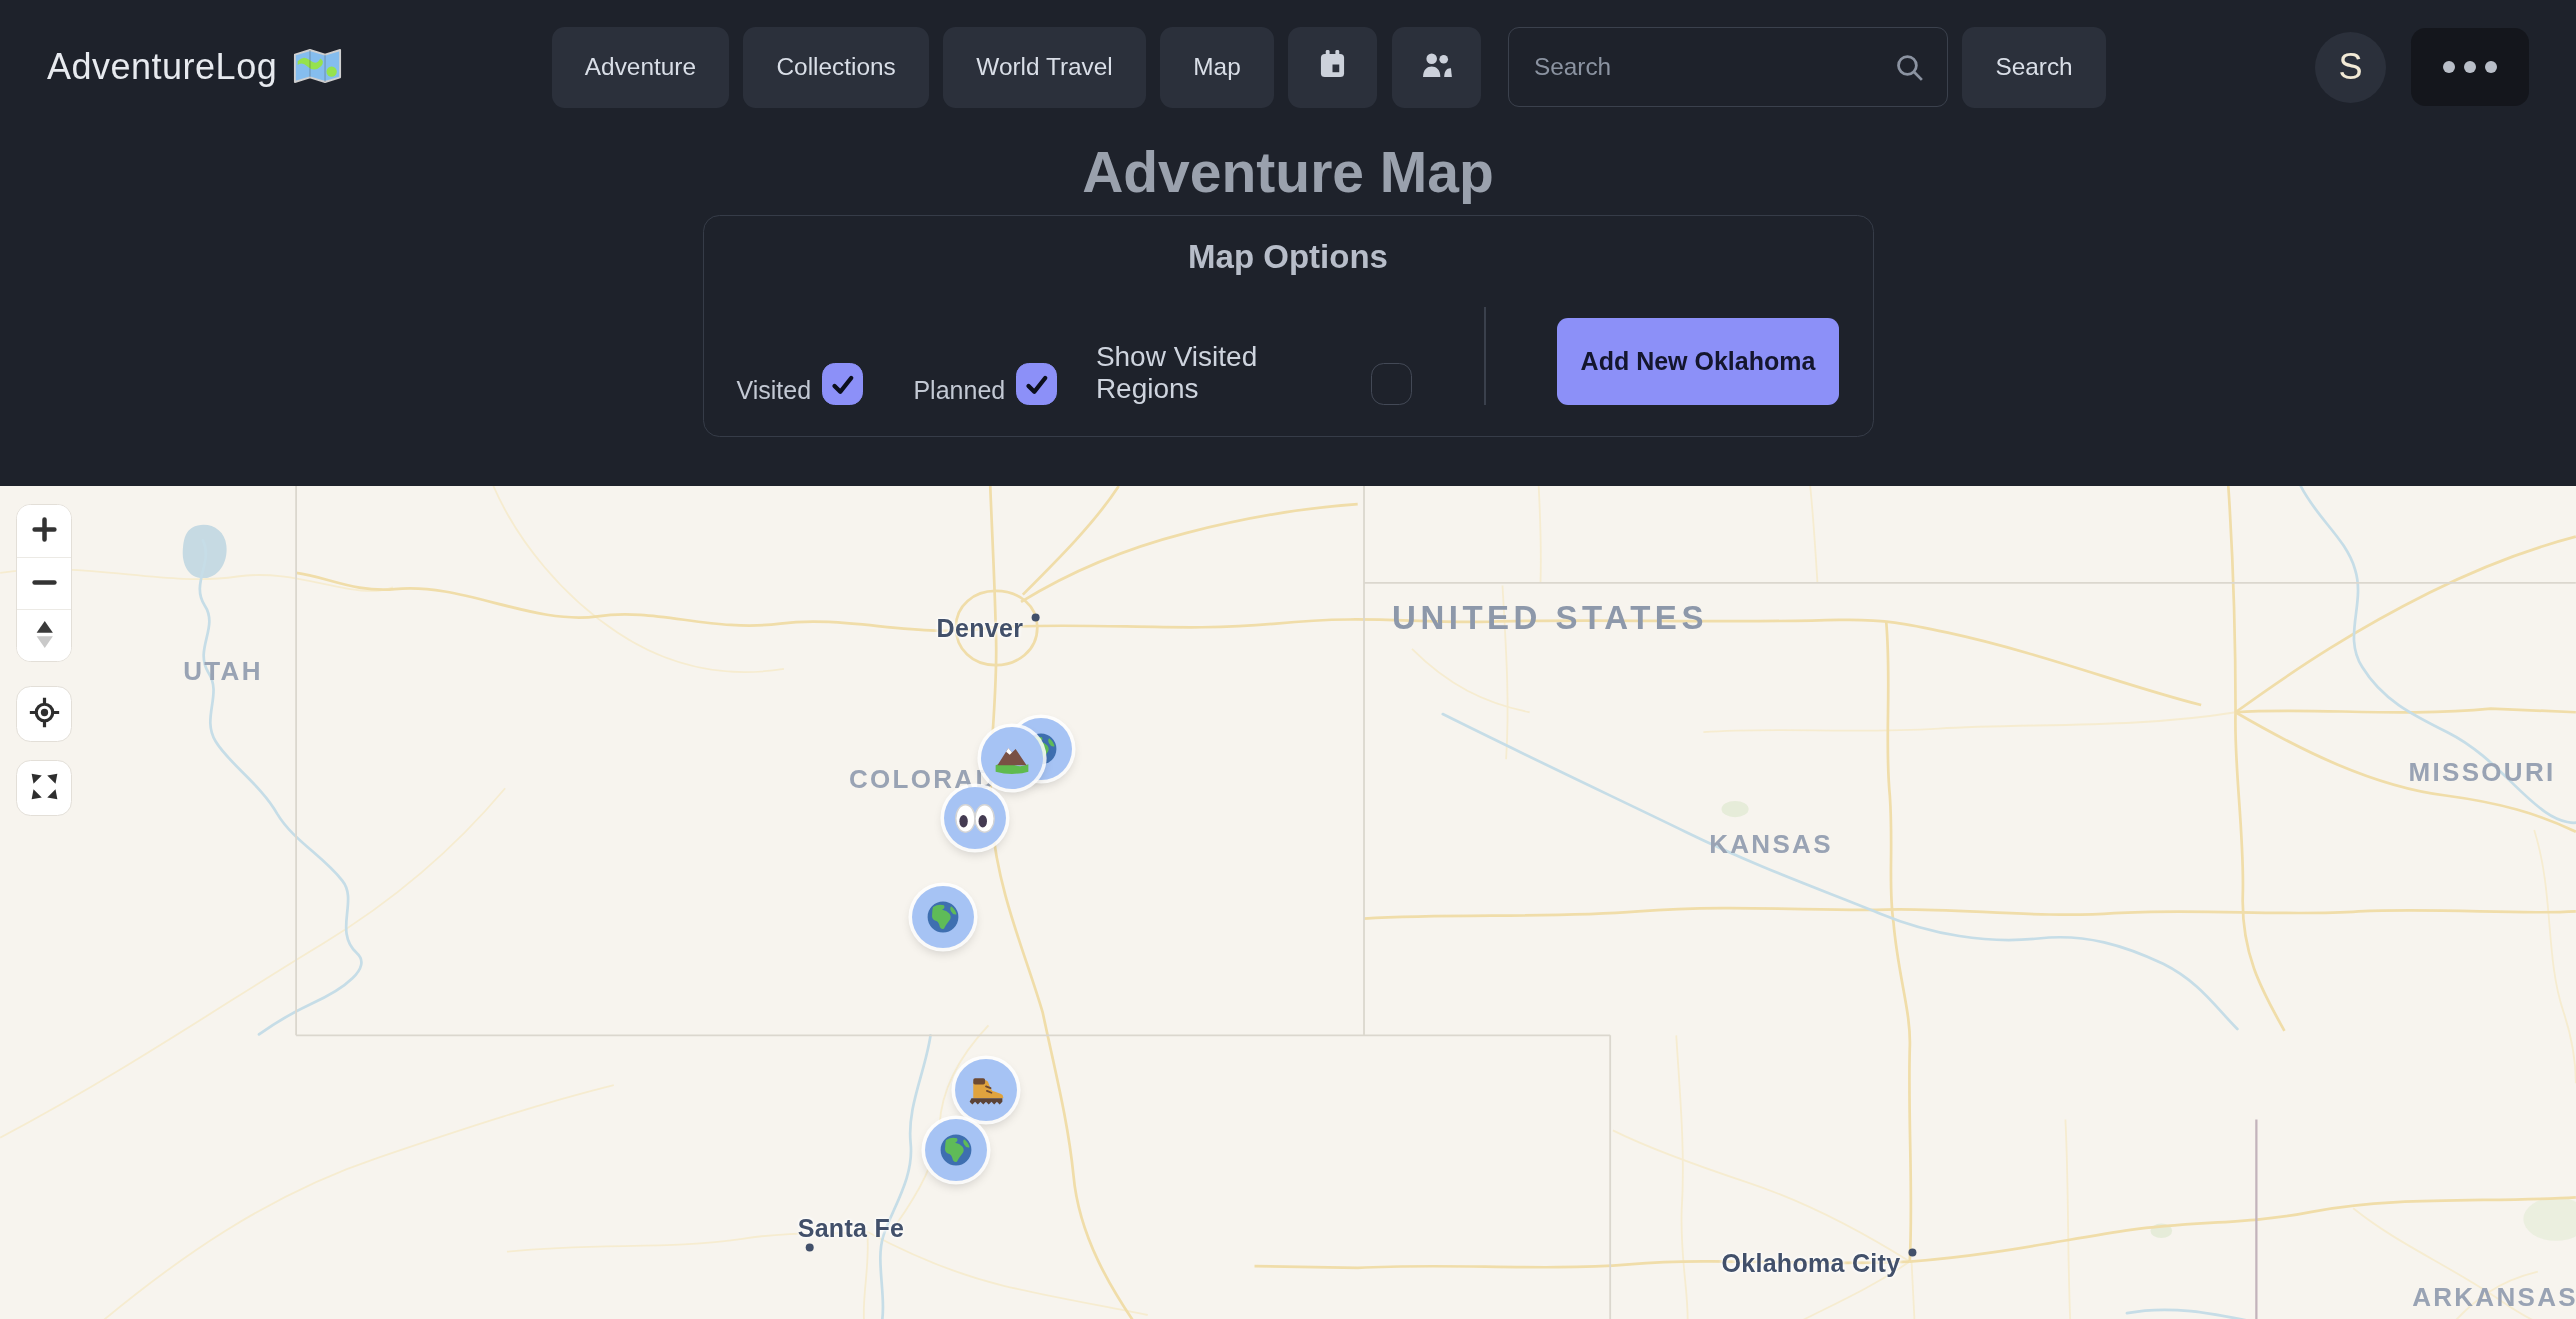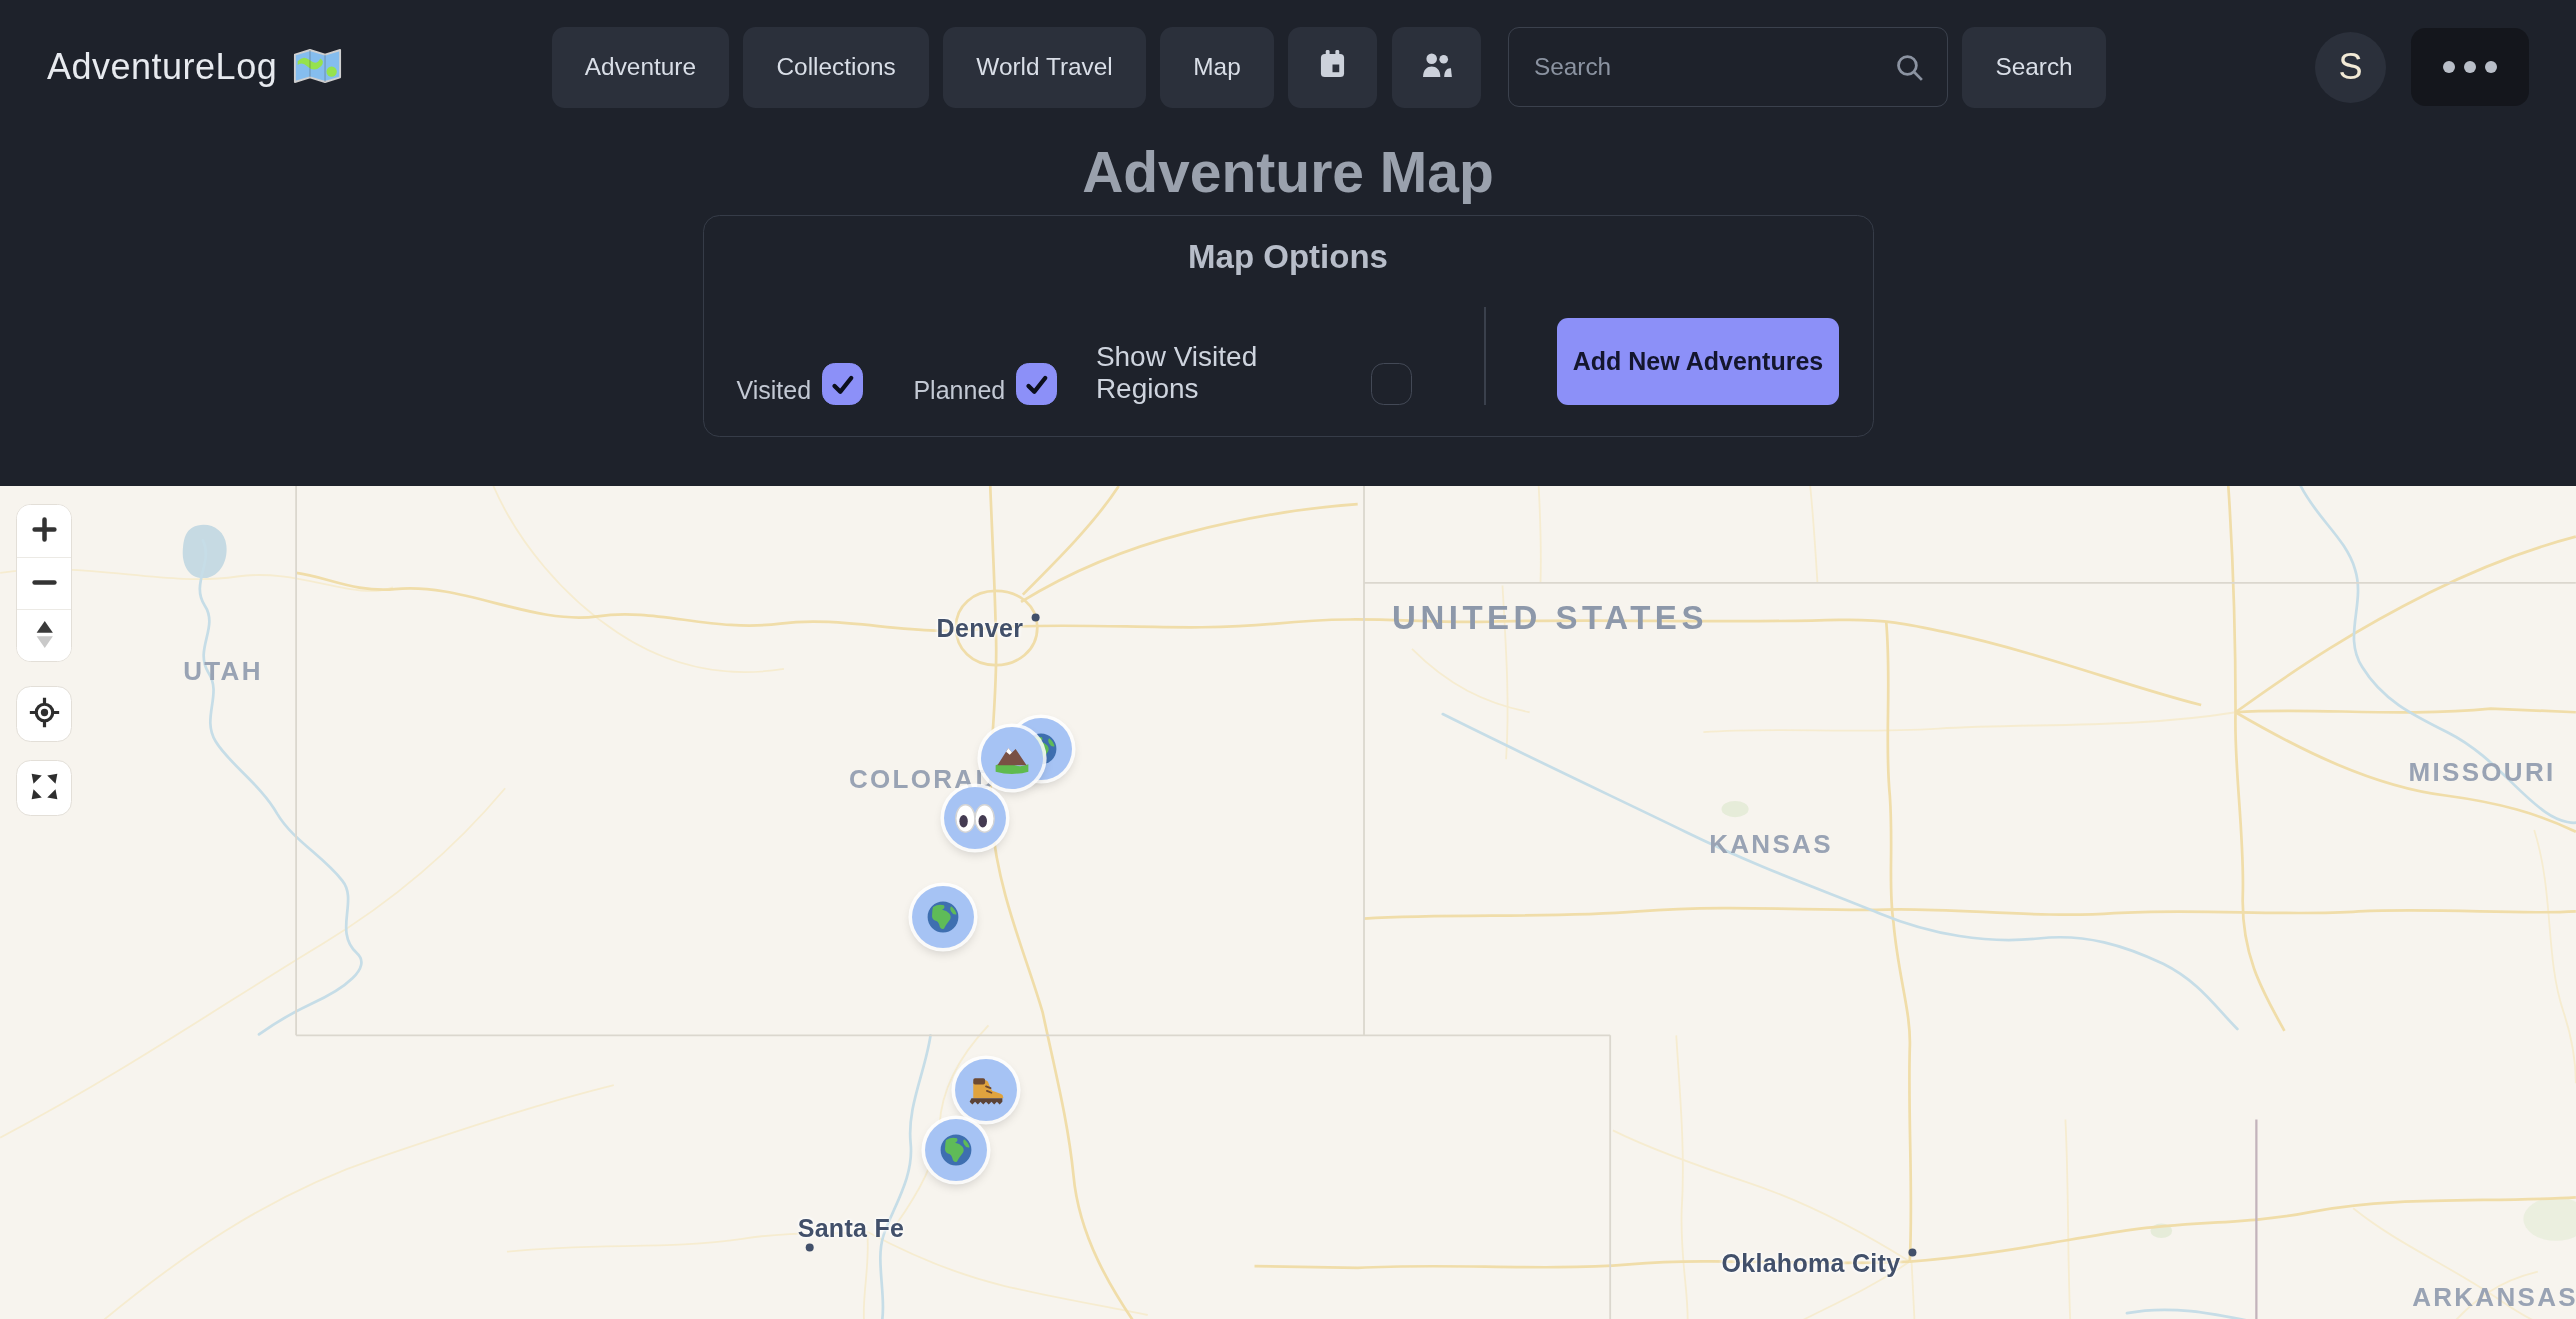--- a/index.html
+++ b/index.html
@@ -194,21 +194,21 @@
         <svg width="29" height="29" viewBox="0 0 40 40">
             <path d="M9,22 L17,30 L32,11" fill="none" stroke="#0c0f1d" stroke-width="6" stroke-linecap="round" stroke-linejoin="round"></path>
           </svg>
       </span>
       <span class="opt-gap-sm"></span>
       <span class="opt-label big">Show Visited Regions</span>
       <span class="opt-box">
         
       </span>
       <span class="v-divider"></span>
-      <button class="add-btn">Add New Adventures</button>
+      <button class="add-btn">Add New Oklahoma</button>
     </div>
   </div>
 </section>
 
 <div class="map">
 
   <svg class="basemap" width="2576" height="848" viewBox="0 0 2846 937">
 
     <ellipse cx="1917" cy="357" rx="15" ry="9" fill="#e6ecd9"></ellipse>
     <ellipse cx="2388" cy="823" rx="12" ry="8" fill="#e6ecd9"></ellipse>

